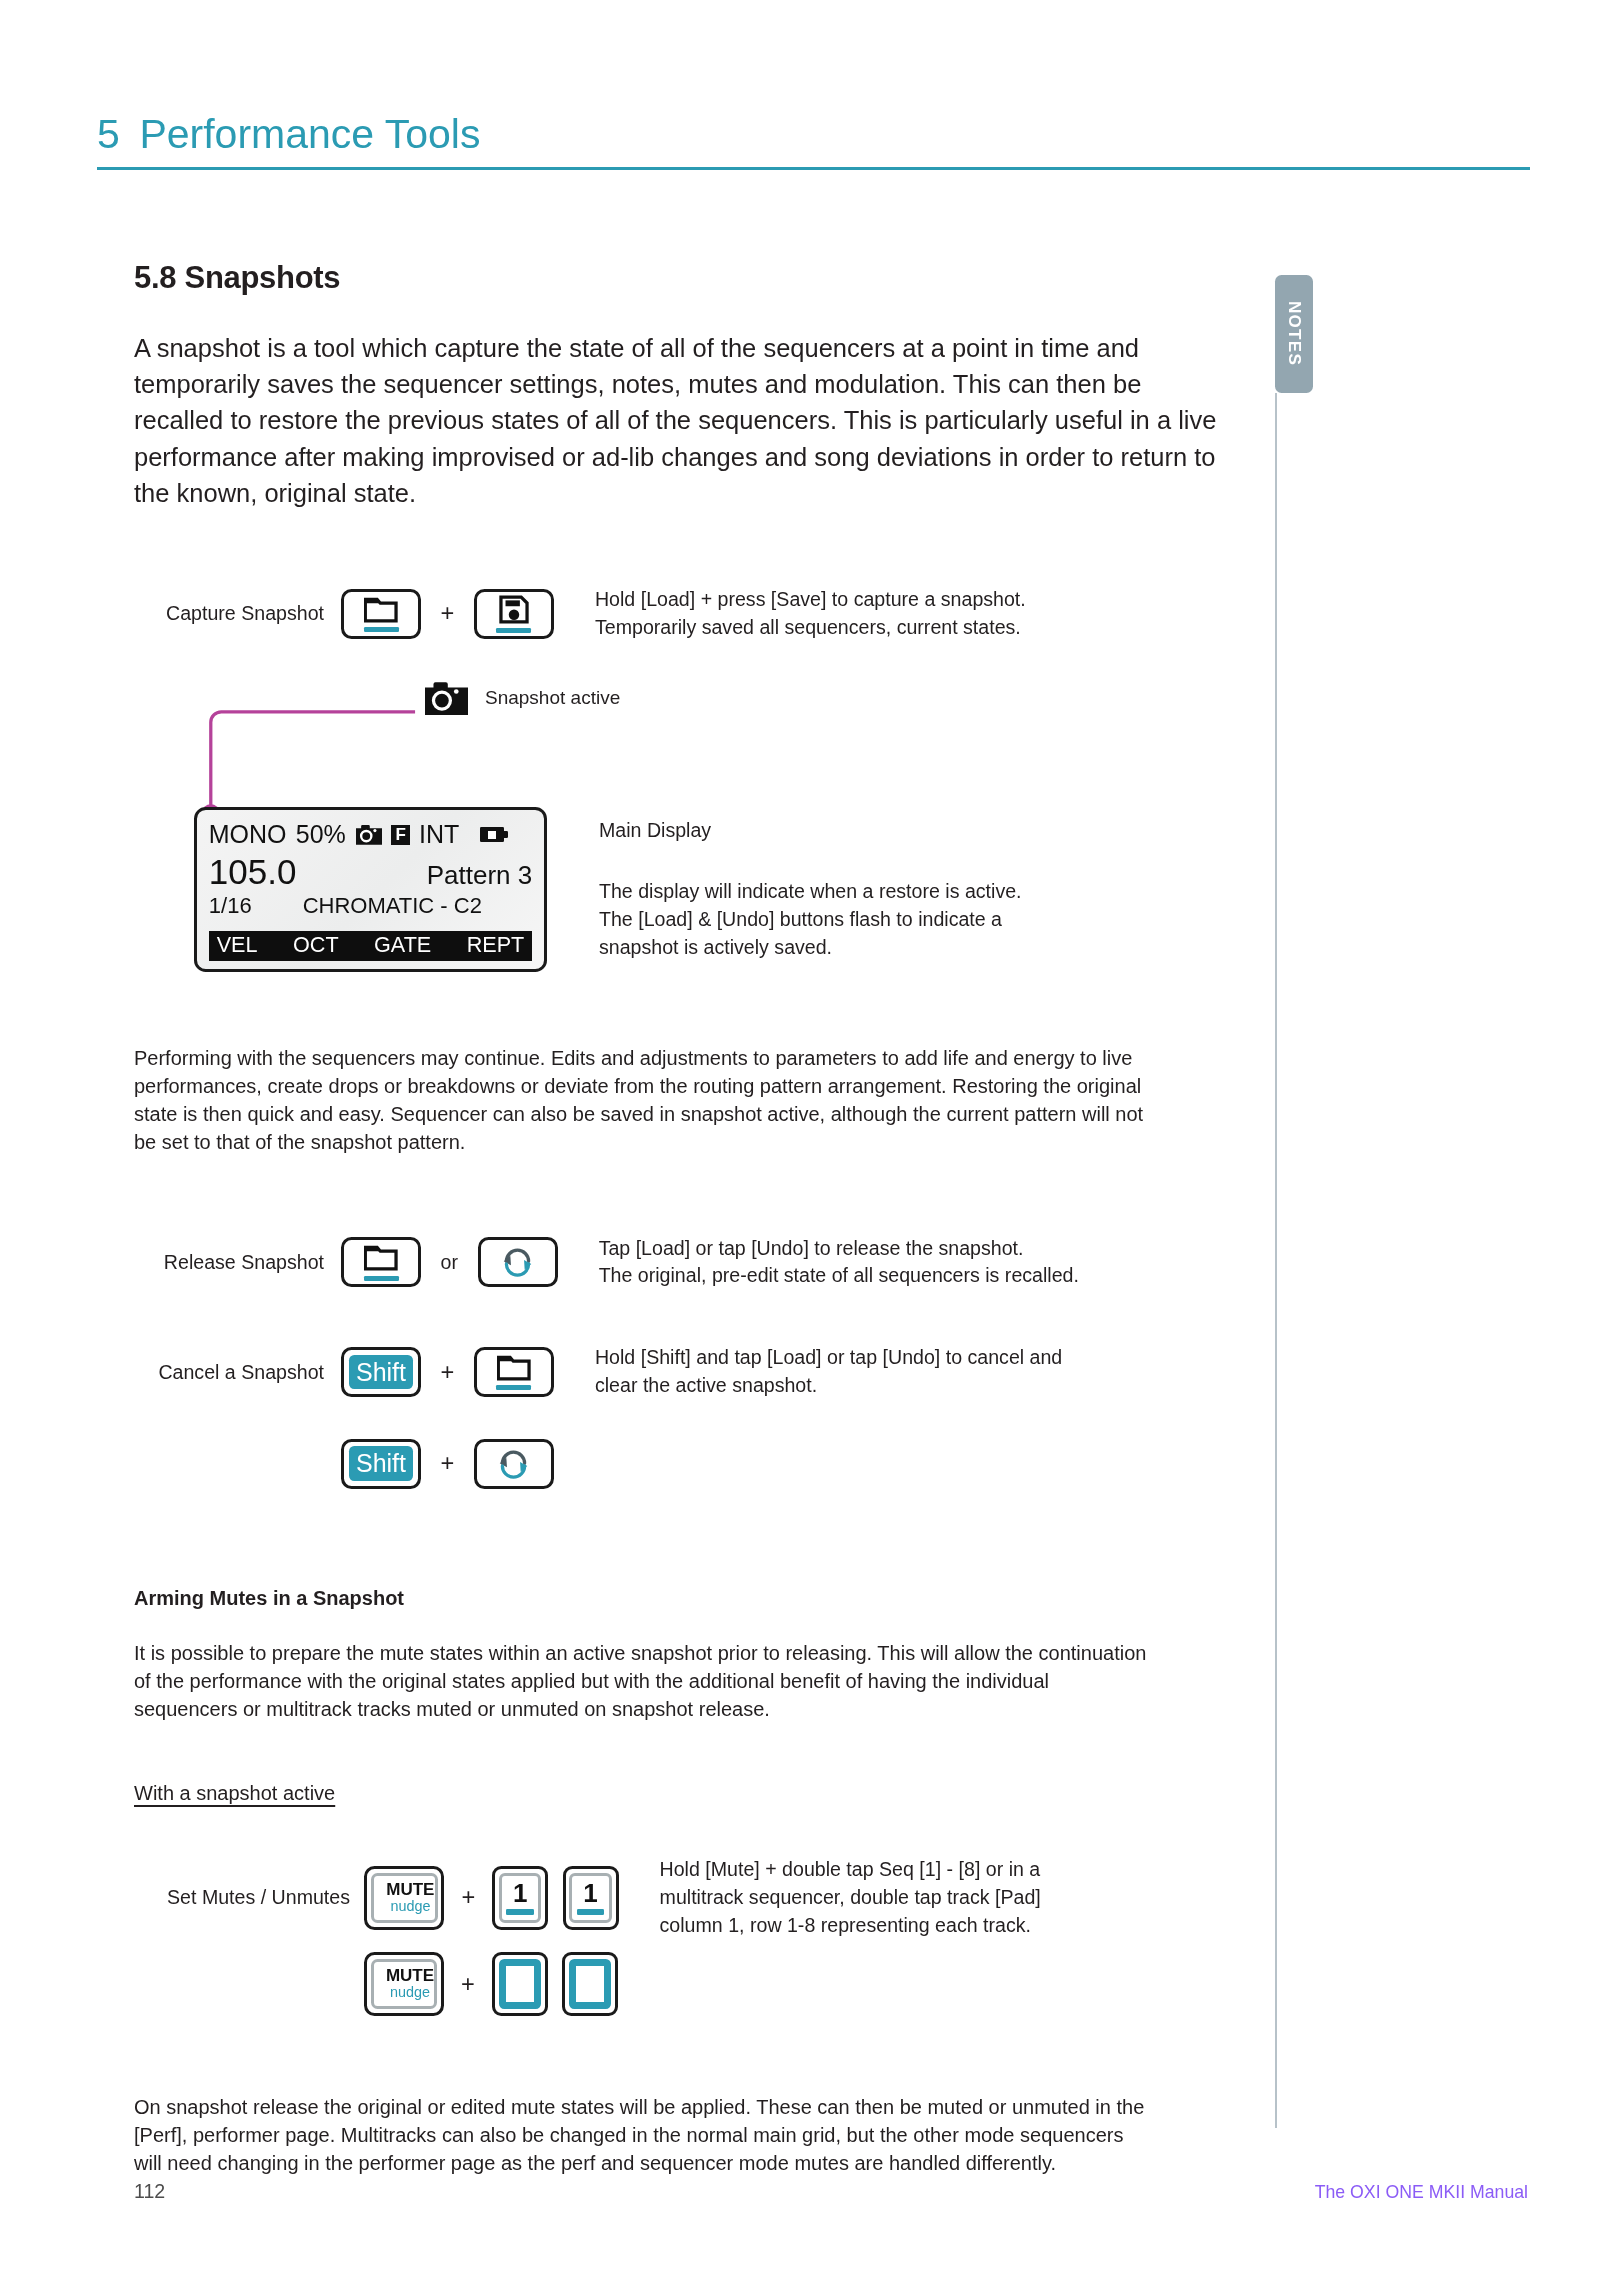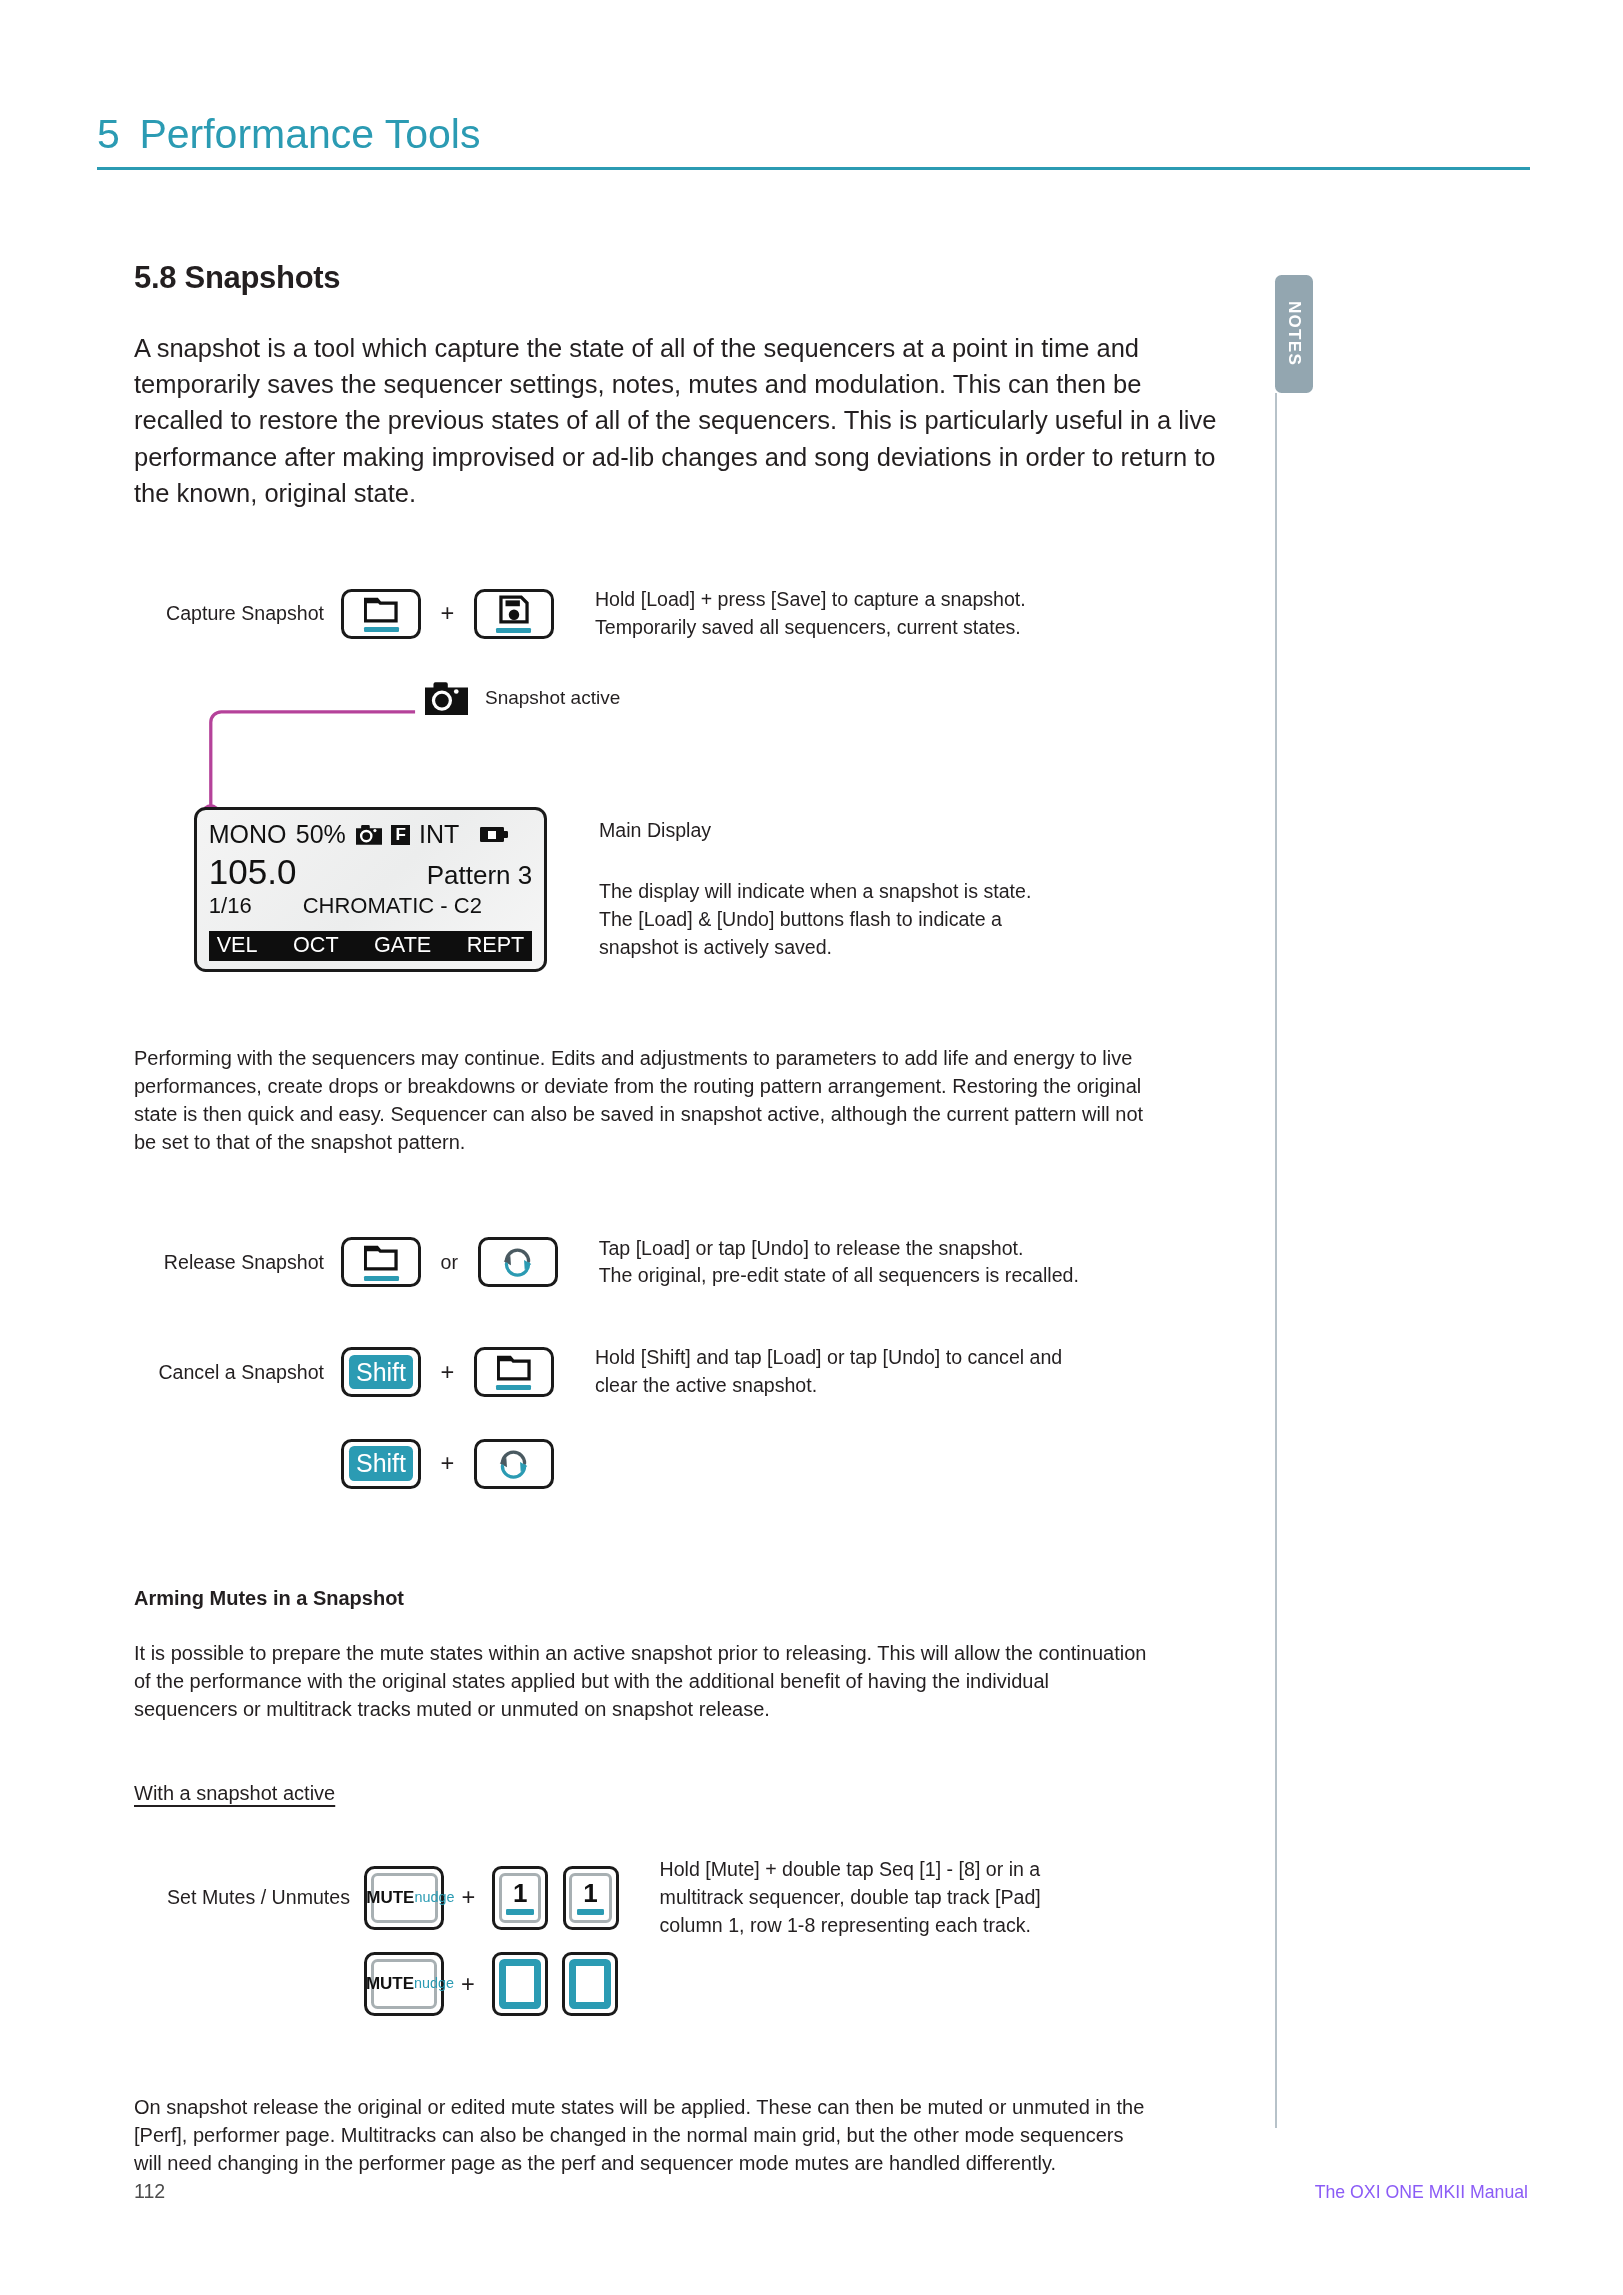--- a/index.html
+++ b/index.html
@@ -144,21 +144,21 @@
     border: 7.2px solid #2b9bb3;
     border-radius: 5.2px;
     background: #fff;
   }
 
   .key.mute { width: 80px; height: 64px; border-radius: 10.5px; padding: 3.9px; }
   .mute-inner {
     width: 100%; height: 100%;
     border: 3.3px solid #a8b0b3;
     border-radius: 6.5px;
-    display: flex; flex-direction: row;
+    display: flex; flex-direction: column;
     align-items: center; justify-content: center; padding-left: 12px;
   }
   .mute-top { font-size: 17px; font-weight: 700; color: #111; line-height: 1.05; }
   .mute-sub { font-size: 14.4px; color: #2b9bb3; line-height: 1.1; }
 
   
   .key-icon-wrap {
     display: flex; flex-direction: column;
     align-items: center; justify-content: center;
     gap: 3.9px;
@@ -333,21 +333,21 @@
         <span>VEL</span>
         <span>OCT</span>
         <span>GATE</span>
         <span>REPT</span>
       </div>
     </div>
 
     <div style="margin-left:52px; margin-top:10.5px;">
       <div class="desc">Main Display</div>
       <div class="desc" style="margin-top:33px;">
-        <div>The display will indicate when a snapshot is state.</div>
+        <div>The display will indicate when a restore is active.</div>
         <div>The [Load] &amp; [Undo] buttons flash to indicate a</div>
         <div>snapshot is actively saved.</div>
       </div>
     </div>
   </div>
 
   <p class="body-text" style="margin-top:72px;">Performing with the sequencers may continue. Edits and adjustments to parameters to add life and energy to live performances, create drops or breakdowns or deviate from the routing pattern arrangement. Restoring the original state is then quick and easy. Sequencer can also be saved in snapshot active, although the current pattern will not be set to that of the snapshot pattern.</p>
 
   <div class="btn-row" style="margin-top:79px;">
     <div class="row-label" style="width:190px;">Release Snapshot</div>

